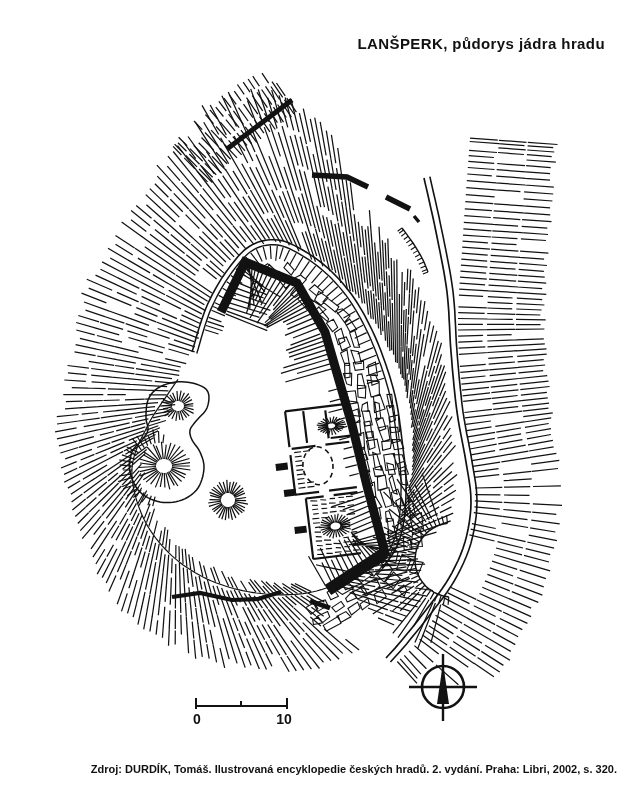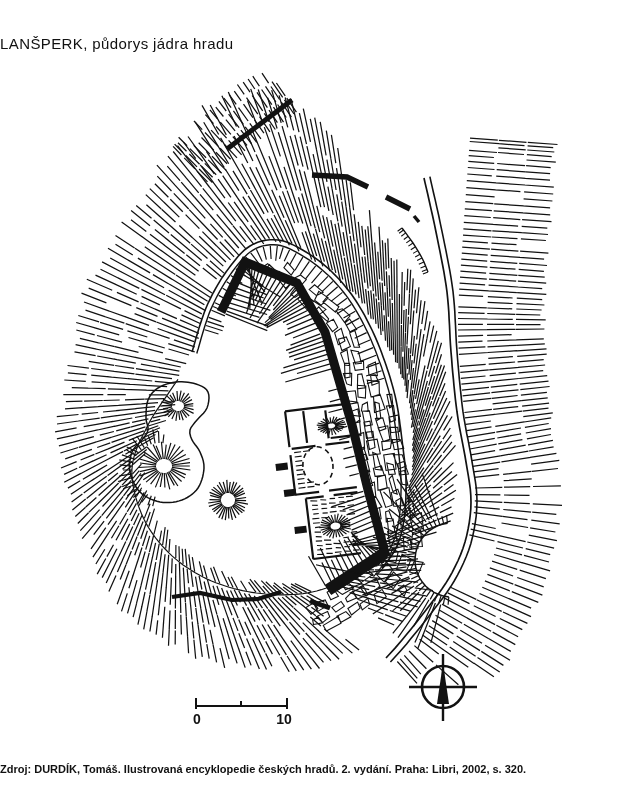--- a/index.html
+++ b/index.html
@@ -1,20 +1,20 @@
 <!DOCTYPE html>
 <html><head>
 <meta charset="utf-8">
 <style>
   html,body{margin:0;padding:0;background:#e8e8e8;}
   .page{position:relative;width:617px;height:800px;background:#ffffff;margin:0 auto;overflow:hidden;
         font-family:"Liberation Sans",sans-serif;color:#111;}
-  .title{position:absolute;top:35px;left:0;right:4px;text-align:left;
-         font-size:15px;font-weight:normal;letter-spacing:.4px;}
-  .source{position:absolute;top:763px;left:0;right:0;text-align:left;
+  .title{position:absolute;top:35px;left:0;right:12px;text-align:right;
+         font-size:15px;font-weight:bold;letter-spacing:.4px;}
+  .source{position:absolute;top:763px;left:0;right:0;text-align:right;
           font-size:11px;font-weight:bold;letter-spacing:0;}
   svg{position:absolute;left:0;top:0;}
   svg text{font-family:"Liberation Sans",sans-serif;font-weight:bold;font-size:14px;}
 </style>
 </head>
 <body>
 
 <div class="page">
   <div class="title">LANŠPERK, půdorys jádra hradu</div>
 

